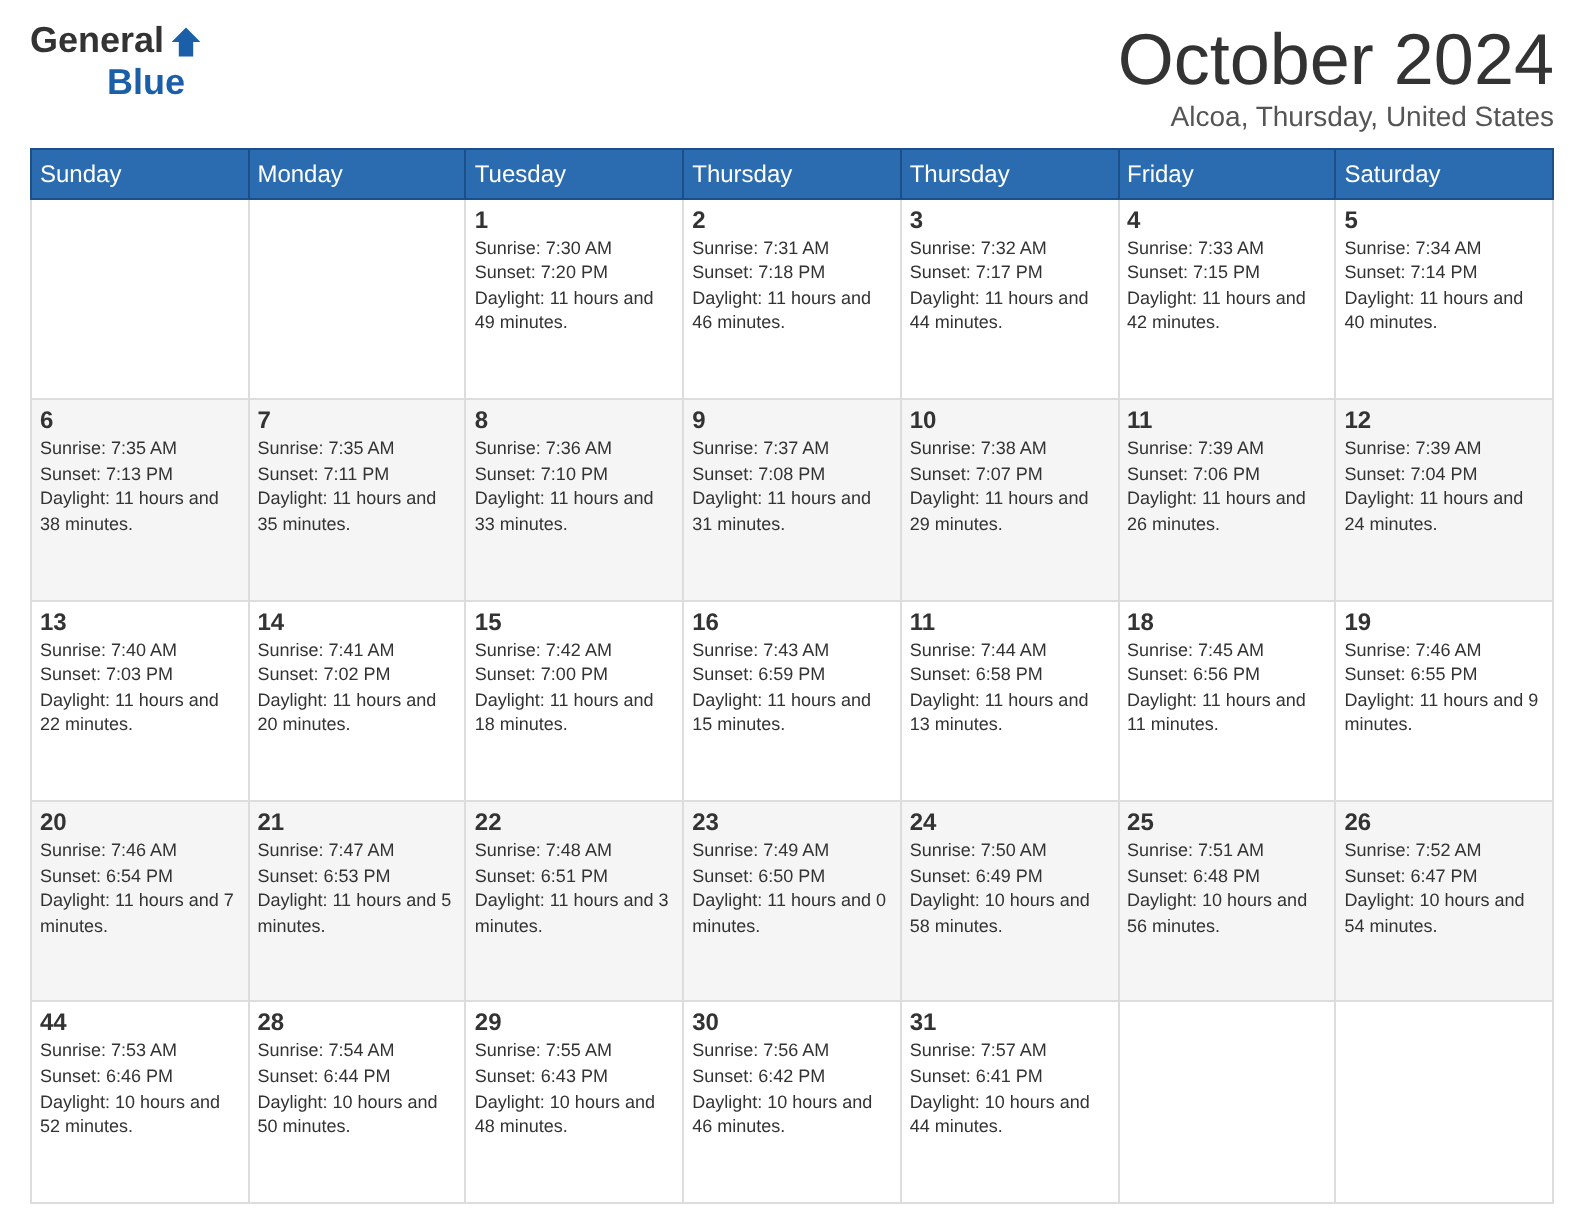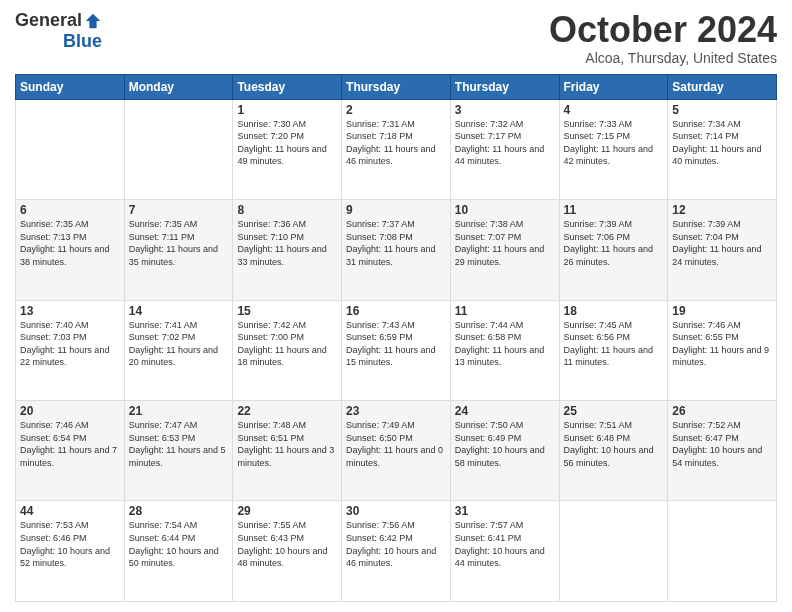--- a/index.html
+++ b/index.html
@@ -19,21 +19,21 @@
     }
     .header {
       display: flex;
       justify-content: space-between;
       align-items: flex-start;
       margin-bottom: 8px;
     }
     .logo {
       display: flex;
       flex-direction: column;
-      align-items: flex-end;
+      align-items: center;
     }
     .logo-text {
       display: flex;
       align-items: center;
     }
     .logo-general {
       font-size: 18px;
       font-weight: bold;
       color: #333;
     }
@@ -46,40 +46,40 @@
     .logo-icon {
       width: 18px;
       height: 18px;
       margin-left: 2px;
     }
     .title-section {
       text-align: right;
     }
     .month-title {
       font-size: 36px;
-      font-weight: bold;
+      font-weight: normal;
       color: #333;
       line-height: 1.1;
     }
     .location {
       font-size: 14px;
       color: #555;
     }
     .calendar {
       flex: 1;
       border: 1px solid #ccc;
       border-collapse: collapse;
       width: 100%;
       table-layout: fixed;
     }
     .calendar th {
       background-color: #2b6cb0;
       color: white;
       font-size: 12px;
-      font-weight: bold;
+      font-weight: normal;
       padding: 5px 4px;
       text-align: left;
       border: 1px solid #1a4f8a;
     }
     .calendar td {
       vertical-align: top;
       padding: 3px 4px;
       border: 1px solid #ddd;
       font-size: 9.5px;
       color: #333;

